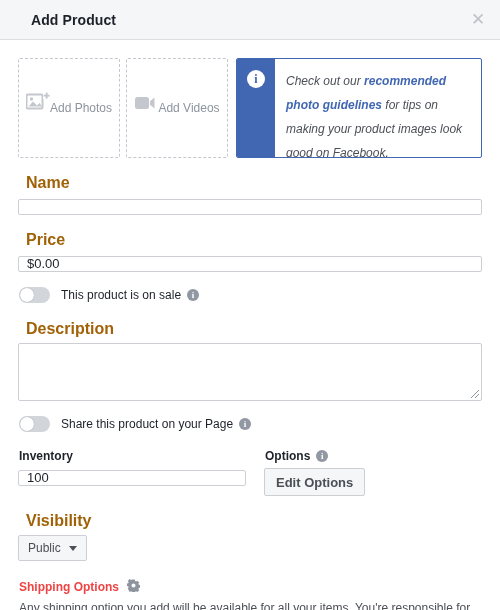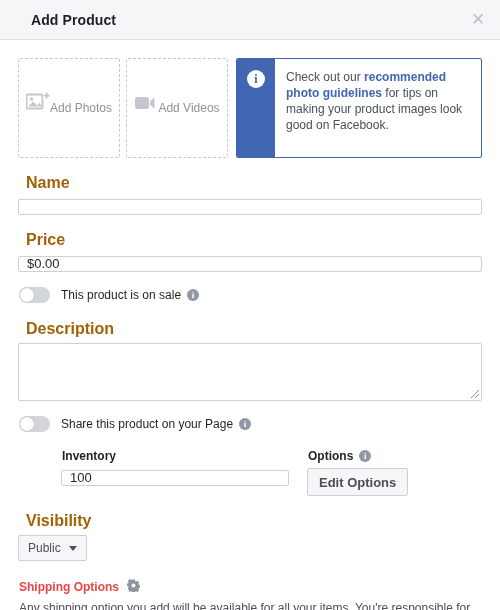--- a/index.html
+++ b/index.html
@@ -90,22 +90,23 @@
     color: #4267b2;
     font-size: 12px;
     font-weight: bold;
     font-family: "Liberation Serif", serif;
     display:flex; align-items:center; justify-content:center;
     line-height:1;
   }
   .infobox-text {
     padding: 10px 10px 10px 11px;
     font-size: 12px;
-    line-height: 16px;
+    line-height: 24px;
     color: #4b4f56;
+    font-style: italic;
   }
   .infobox-text a { color: #4267b2; font-weight: bold; text-decoration: none; }
 
   
   .field-label {
     font-size: 16px;
     font-weight: bold;
     color: #a16207;
     margin: 16px 0 5px 8px;
   }
@@ -182,21 +183,21 @@
     font-family: "Liberation Serif", serif;
     display: inline-flex; align-items: center; justify-content: center;
     line-height: 1;
     margin-left: 6px;
     vertical-align: middle;
     cursor: pointer;
     flex: 0 0 auto;
   }
 
   
-  .two-col { display: flex; margin-top: 16px; margin-left: 43px; }
+  .two-col { display: flex; margin-top: 16px; }
   .col-inventory { width: 228px; flex: 0 0 228px; }
   .col-options { margin-left: 18px; }
   .inline-label {
     font-size: 12px;
     font-weight: bold;
     color: #1d2129;
     margin: 0 0 5px 1px;
     display: flex;
     align-items: center;
   }

